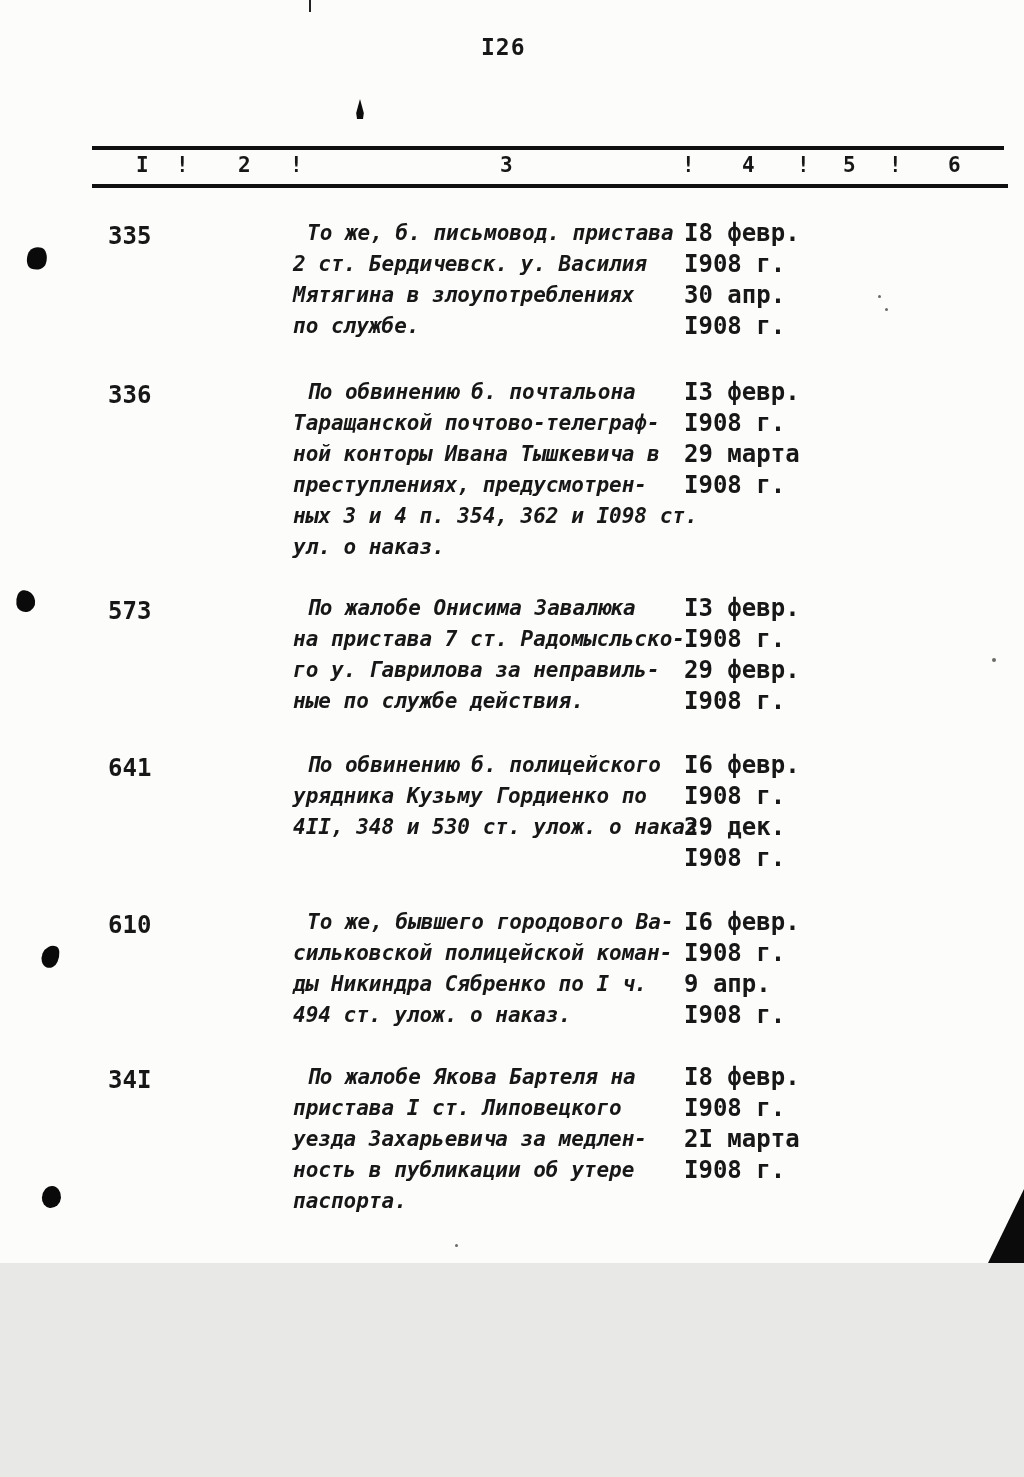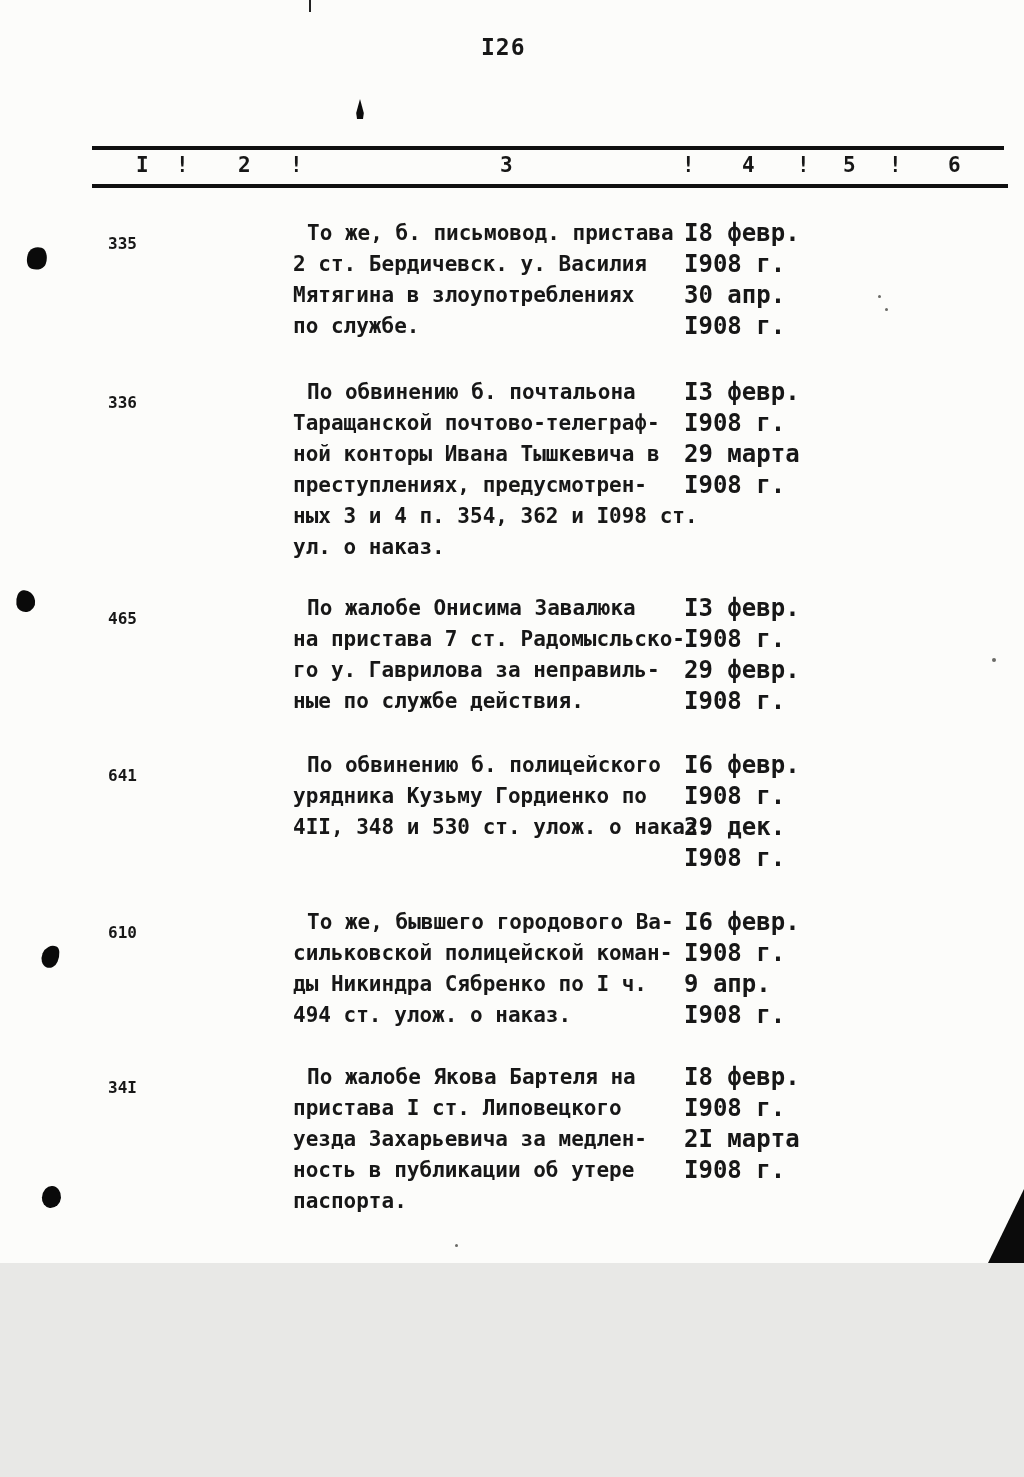--- a/index.html
+++ b/index.html
@@ -24,25 +24,26 @@
     clip-path:polygon(50% 0%, 88% 70%, 80% 100%, 20% 100%, 12% 70%);
   }
   .rule { position:absolute; background:#101010; }
   .rule-top    { left:92px; top:146px; width:912px; height:4px; }
   .rule-bottom { left:92px; top:184px; width:916px; height:4px; }
   .header-cell {
     position:absolute; top:153px;
     font-size:21px;
   }
   .entry { position:absolute; left:0; width:1024px; }
-  .entry .num  { position:absolute; left:108px; top:16px; font-size:16px; }
+  .entry .num  { position:absolute; left:108px; top:4px; font-size:24px; }
   .entry .desc {
     position:absolute; left:293px; top:0;
     font-size:21px; line-height:31px; white-space:pre;
     text-indent:14px;
+    font-style:italic;
   }
   .entry .dates {
     position:absolute; left:684px; top:0;
     font-size:24px; line-height:31px; white-space:pre;
   }
   .blot { position:absolute; background:#0a0a0a; }
   .blot-1 { left:27px;  top:247px;  width:20px; height:23px; border-radius:55% 45% 60% 40% / 45% 60% 40% 55%; transform:rotate(18deg); }
   .blot-2 { left:16px;  top:590px;  width:19px; height:22px; border-radius:45% 55% 50% 50% / 60% 55% 45% 40%; transform:rotate(-8deg); }
   .blot-3 { left:42px;  top:945px;  width:17px; height:23px; border-radius:60% 40% 50% 50% / 50% 60% 40% 50%; transform:rotate(22deg); }
   .blot-4 { left:42px;  top:1186px; width:19px; height:22px; border-radius:50% 50% 55% 45% / 55% 50% 50% 45%; transform:rotate(4deg); }
@@ -105,21 +106,21 @@
 преступлениях, предусмотрен-
 ных 3 и 4 п. 354, 362 и I098 ст.
 ул. о наказ.</div>
     <div class="dates">I3 февр.
 I908 г.
 29 марта
 I908 г.</div>
   </div>
 
   <div class="entry" style="top:593px">
-    <div class="num">465</div>
+    <div class="num">573</div>
     <div class="desc">По жалобе Онисима Завалюка
 на пристава 7 ст. Радомысльско-
 го у. Гаврилова за неправиль-
 ные по службе действия.</div>
     <div class="dates">I3 февр.
 I908 г.
 29 февр.
 I908 г.</div>
   </div>
 

